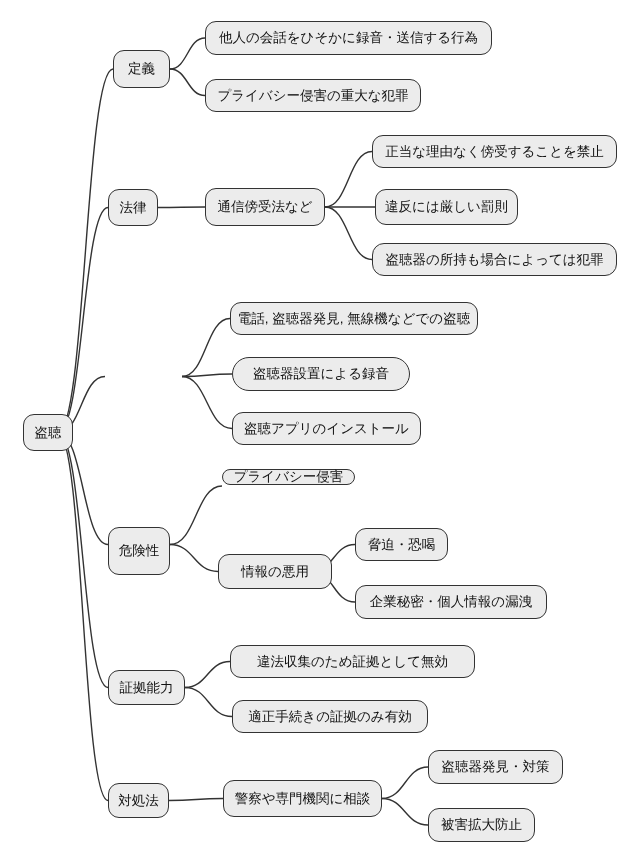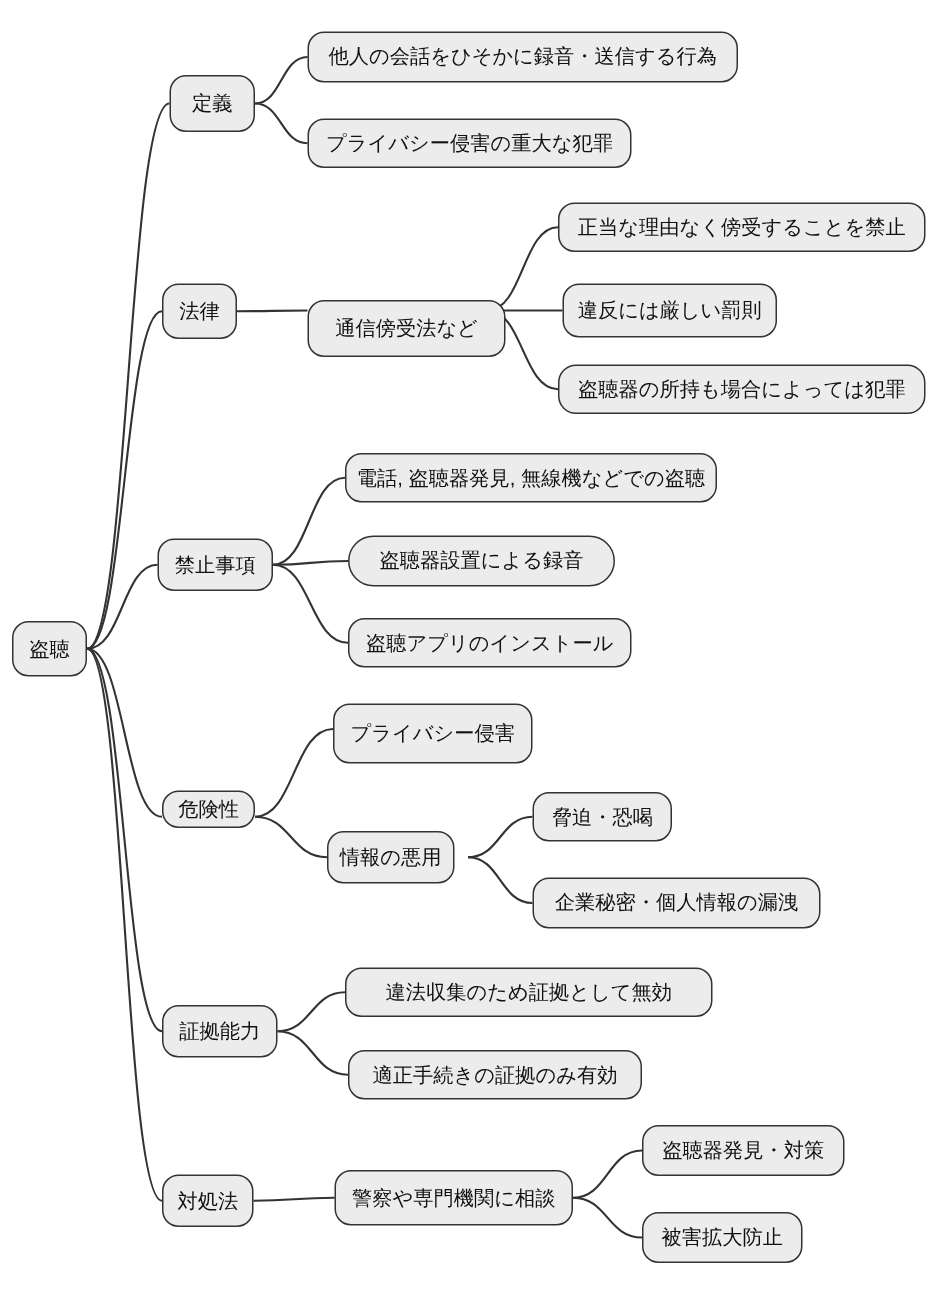--- a/index.html
+++ b/index.html
@@ -62,36 +62,35 @@
       <path d="M 312 571.5 C 333.5 571.5, 333.5 602, 355 602" fill="none" stroke="#333333" stroke-width="1.4"></path>
       <path d="M 58 432.5 C 83 432.5, 83 687.5, 108 687.5" fill="none" stroke="#333333" stroke-width="1.4"></path>
       <path d="M 185 687.5 C 207.5 687.5, 207.5 661.5, 230 661.5" fill="none" stroke="#333333" stroke-width="1.4"></path>
       <path d="M 185 687.5 C 208.5 687.5, 208.5 716.5, 232 716.5" fill="none" stroke="#333333" stroke-width="1.4"></path>
       <path d="M 58 432.5 C 83 432.5, 83 800.5, 108 800.5" fill="none" stroke="#333333" stroke-width="1.4"></path>
       <path d="M 169 800.5 C 196 800.5, 196 798.5, 223 798.5" fill="none" stroke="#333333" stroke-width="1.4"></path>
       <path d="M 382 798.5 C 405 798.5, 405 767, 428 767" fill="none" stroke="#333333" stroke-width="1.4"></path>
       <path d="M 382 798.5 C 405 798.5, 405 825, 428 825" fill="none" stroke="#333333" stroke-width="1.4"></path>
     </svg>
 
-<div class="node" style="left: 8px; top: 414px; width: 50px; height: 37px;">盗聴</div>
+<div class="node" style="left: 23px; top: 414px; width: 50px; height: 37px;">盗聴</div>
     <div class="node" style="left: 113px; top: 50px; width: 57px; height: 38px;">定義</div>
     <div class="node" style="left: 205px; top: 21px; width: 287px; height: 34px;">他人の会話をひそかに録音・送信する行為</div>
     <div class="node" style="left: 205px; top: 79px; width: 216px; height: 33px;">プライバシー侵害の重大な犯罪</div>
     <div class="node" style="left: 108px; top: 189px; width: 50px; height: 37px;">法律</div>
-    <div class="node" style="left: 205px; top: 200px; width: 132px; height: 38px; font-family: Liberation Serif, serif;">通信傍受法など</div>
+    <div class="node" style="left: 205px; top: 188px; width: 120px; height: 38px; font-family: Liberation Serif, serif;">通信傍受法など</div>
     <div class="node" style="left: 372px; top: 135px; width: 245px; height: 33px;">正当な理由なく傍受することを禁止</div>
     <div class="node" style="left: 375px; top: 189px; width: 143px; height: 36px;">違反には厳しい罰則</div>
     <div class="node" style="left: 372px; top: 243px; width: 245px; height: 33px; border-radius: 12px;">盗聴器の所持も場合によっては犯罪</div>
-    <div class="node" style="left: 105px; top: 359px; width: 77px; height: 35px;">禁止事項</div>
     <div class="node" style="left: 230px; top: 302px; width: 248px; height: 33px;">電話, 盗聴器発見, 無線機などでの盗聴</div>
     <div class="node" style="left: 232px; top: 357px; width: 178px; height: 34px; border-radius: 17px;">盗聴器設置による録音</div>
     <div class="node" style="left: 232px; top: 412px; width: 189px; height: 33px;">盗聴アプリのインストール</div>
-    <div class="node" style="left: 108px; top: 527px; width: 62px; height: 25px;">危険性</div>
-    <div class="node" style="left: 222px; top: 469px; width: 133px; height: 40px;">プライバシー侵害</div>
-    <div class="node" style="left: 218px; top: 554px; width: 85px; height: 35px;">情報の悪用</div>
+    <div class="node" style="left: 108px; top: 527px; width: 62px; height: 48px;">危険性</div>
+    <div class="node" style="left: 222px; top: 469px; width: 133px; height: 16px;">プライバシー侵害</div>
+    <div class="node" style="left: 218px; top: 554px; width: 114px; height: 35px;">情報の悪用</div>
     <div class="node" style="left: 355px; top: 528px; width: 93px; height: 33px;">脅迫・恐喝</div>
     <div class="node" style="left: 355px; top: 585px; width: 192px; height: 34px;">企業秘密・個人情報の漏洩</div>
     <div class="node" style="left: 108px; top: 670px; width: 77px; height: 35px;">証拠能力</div>
     <div class="node" style="left: 230px; top: 645px; width: 245px; height: 33px;">違法収集のため証拠として無効</div>
     <div class="node" style="left: 232px; top: 700px; width: 196px; height: 33px;">適正手続きの証拠のみ有効</div>
     <div class="node" style="left: 108px; top: 783px; width: 61px; height: 35px;">対処法</div>
     <div class="node" style="left: 223px; top: 780px; width: 159px; height: 37px;">警察や専門機関に相談</div>
     <div class="node" style="left: 428px; top: 750px; width: 135px; height: 34px;">盗聴器発見・対策</div>
     <div class="node" style="left: 428px; top: 808px; width: 107px; height: 34px;">被害拡大防止</div>
   </div>

